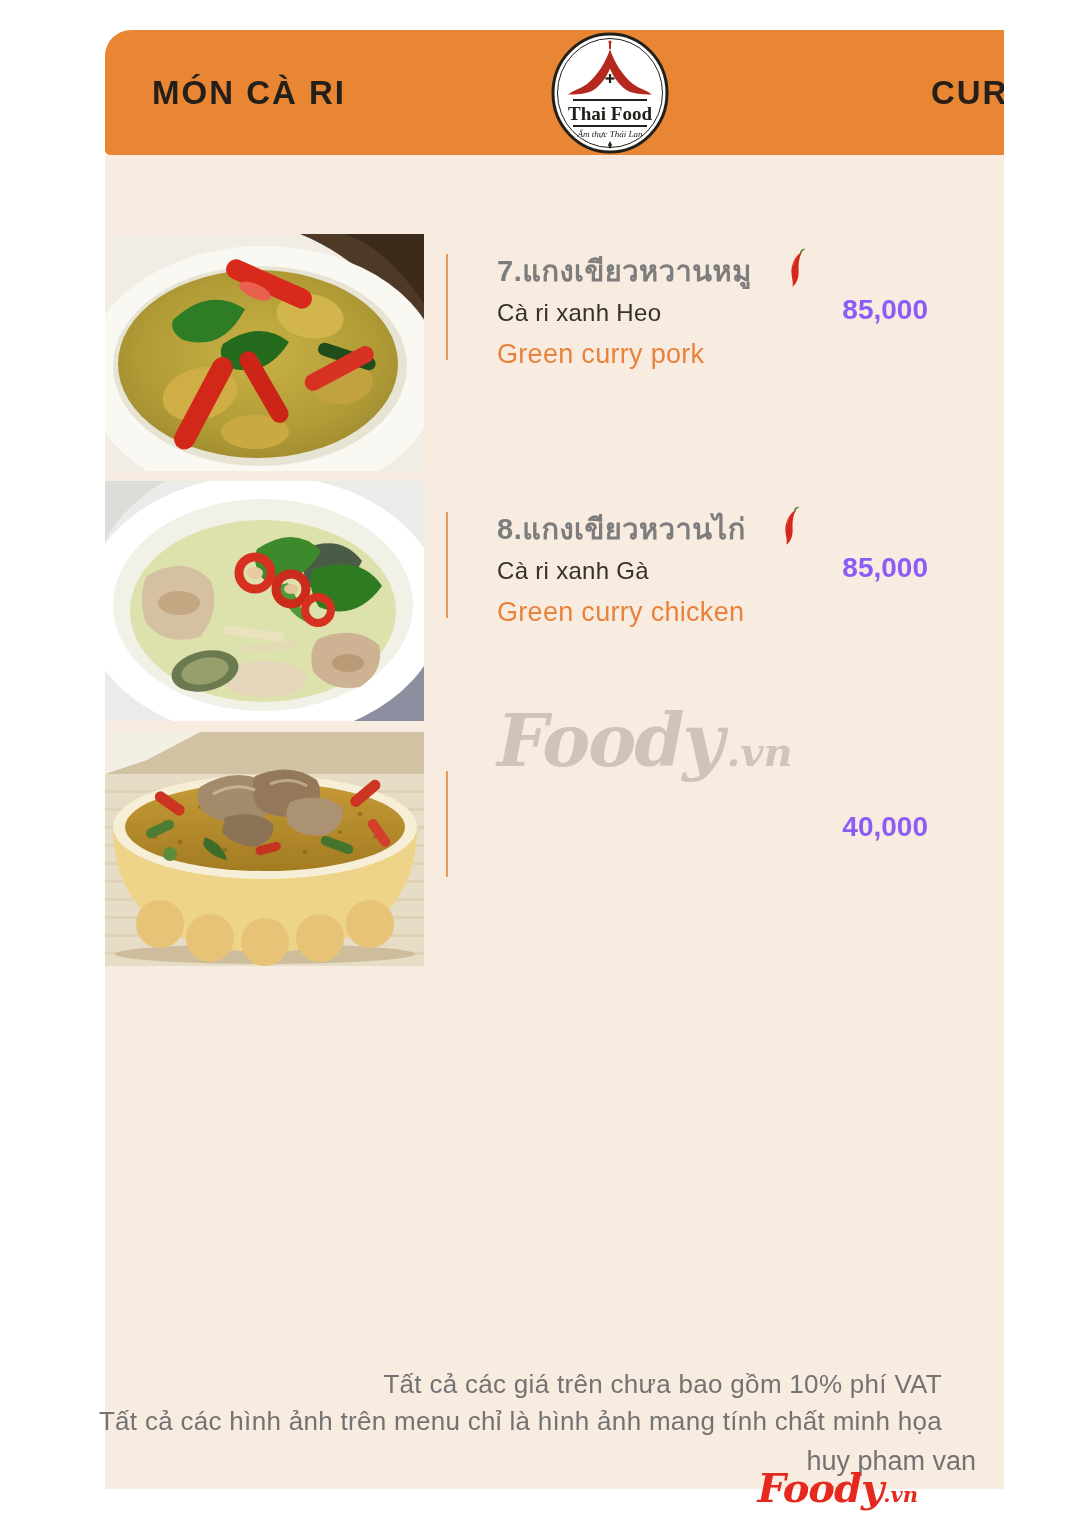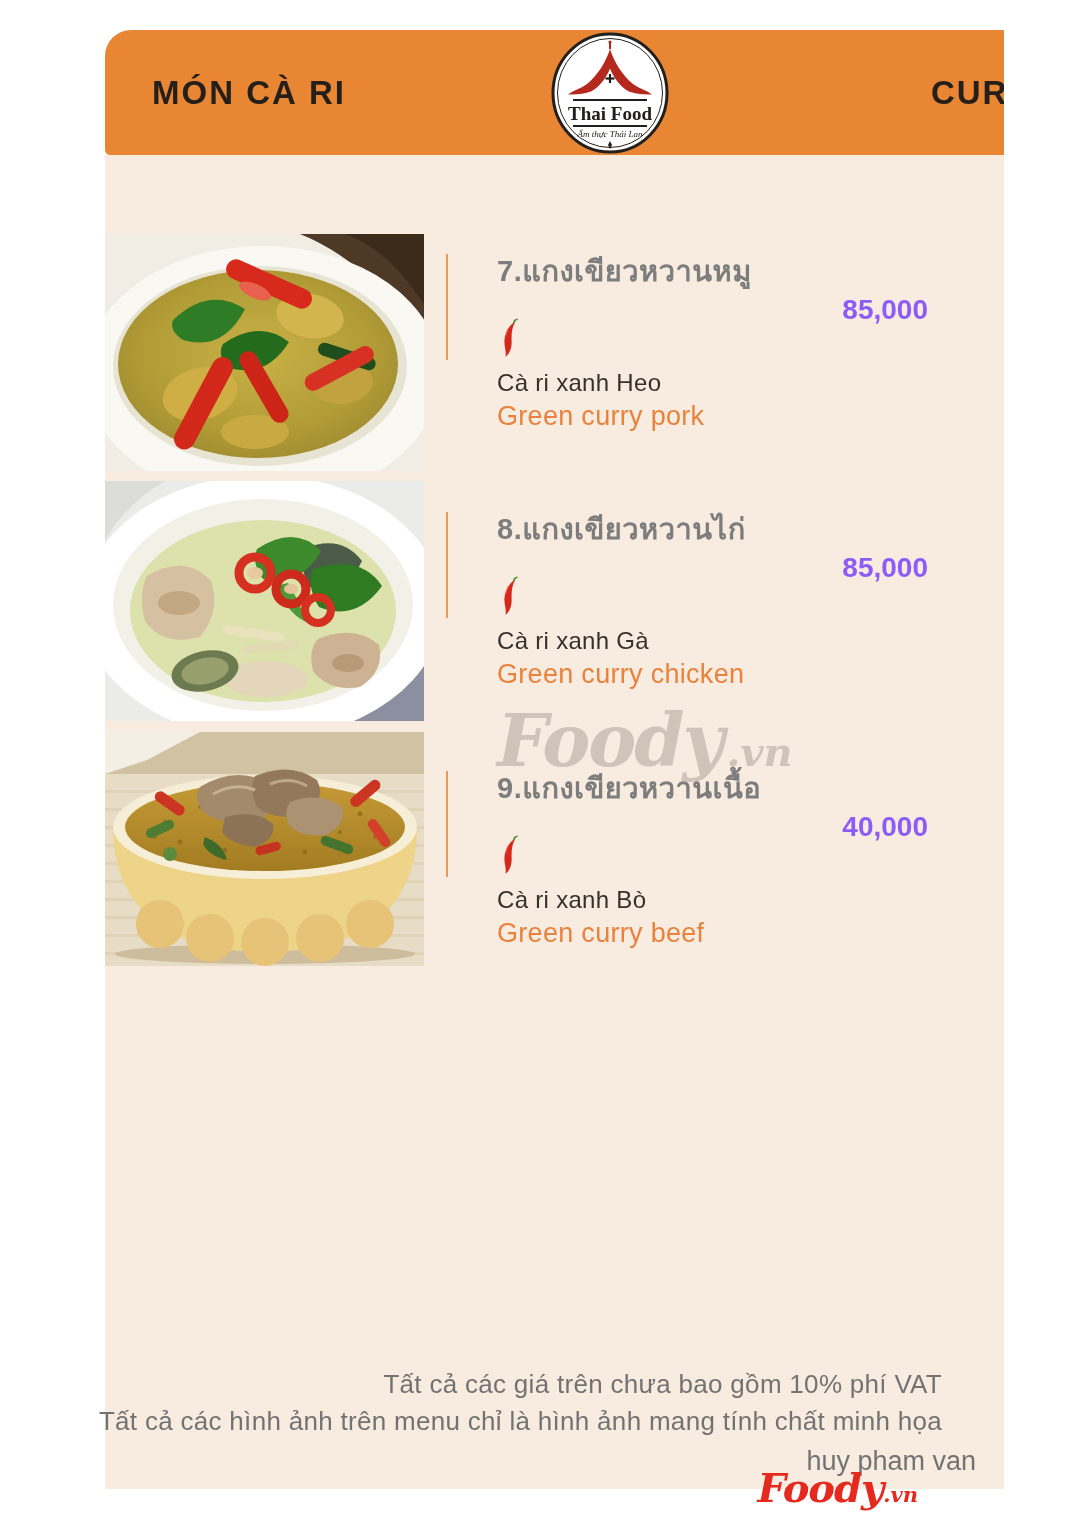--- a/index.html
+++ b/index.html
@@ -27,25 +27,25 @@
   .item-photo { position:absolute; left:0; top:0; width:319px; overflow:hidden; }
   .item-photo svg { display:block; }
   .item-divider { position:absolute; left:341px; width:2px; height:106px; background:#e59a5e; }
   .item-1 .item-divider { top:20px; }
   .item-2 .item-divider { top:31px; }
   .item-3 .item-divider { top:39px; }
   .item-info { position:absolute; left:392px; display:flex; flex-direction:column; }
   .item-1 .item-info { top:18px; }
   .item-2 .item-info { top:29px; }
   .item-3 .item-info { top:37px; }
-  .thai-row { display:flex; align-items:flex-start; gap:32px;flex-direction:column; }
+  .thai-row { display:flex; align-items:flex-start; gap:32px; }
   .thai-name { font-size:29px; line-height:38px; font-weight:700; color:#7d7d7d; letter-spacing:0.5px; }
   .chili { margin-top:-6px; }
   .viet-name { font-size:24px; line-height:34px; font-weight:500; color:#35322e; margin-top:6px; letter-spacing:0.3px; }
-  .eng-name  { font-size:27px; line-height:33px; font-weight:500; color:#e8823c; letter-spacing:0.3px; }
+  .eng-name  { font-size:27px; line-height:33px; font-weight:500; color:#e8823c; margin-top:8px; letter-spacing:0.3px; }
   .item-price { position:absolute; left:660px; width:163px; text-align:right;
                 font-size:28px; font-weight:600; color:#8b5cf6; }
   .item-1 .item-price { top:60px; }
   .item-2 .item-price { top:71px; }
   .item-3 .item-price { top:79px; }
 
   
   .watermark { position:absolute; left:425px; top:698px; z-index:3; pointer-events:none;
                font-family:"DejaVu Serif", serif; font-style:italic; font-weight:700;
                color:rgba(140,132,124,0.38); white-space:nowrap; }
@@ -254,32 +254,20 @@
         <rect x="242" y="56" width="36" height="11" rx="5.5" fill="#cc3522" transform="rotate(-40 260 61)"></rect>
         <rect x="258" y="96" width="32" height="10" rx="5" fill="#d2402c" transform="rotate(55 274 101)"></rect>
         <rect x="150" y="112" width="26" height="9" rx="4.5" fill="#c53220" transform="rotate(-15 163 116)"></rect>
         <rect x="40" y="92" width="30" height="10" rx="5" fill="#4e7c33" transform="rotate(-25 55 97)"></rect>
         <rect x="215" y="108" width="34" height="10" rx="5" fill="#46742e" transform="rotate(20 232 113)"></rect>
         <circle cx="65" cy="122" r="7" fill="#5d8a3b"></circle>
         <path d="M100,105 Q118,112 122,128 Q104,124 98,112 Z" fill="#3f6b2a"></path>
       </svg>
     </div>
     <div class="item-divider"></div>
-    <div class="item-info">
-      <div class="thai-row">
-        <span class="thai-name">9.แกงเขียวหวานเนื้อ</span>
-        <svg class="chili" width="26" height="44" viewBox="0 0 26 44">
-          <path d="M16,7 C16,4 18.5,2.2 21.5,3 C19.3,4.2 17.9,5.2 17.6,7.6 Z" fill="#5c8a33"></path>
-          <path d="M16,7 C10.5,11.5 7.2,19 7.4,26 C7.5,31.5 9.6,35.5 8.4,40.8 C12.8,38 15,31.5 14.6,24.8 C14.3,17.5 15.2,11 17.6,7.2 Z" fill="#d5281b"></path>
-          <path d="M11,12 C9.4,15 8.6,18.5 8.8,22 C9.6,18.5 10.4,15 12,12.3 Z" fill="#ef6a55"></path>
-        </svg>
-      </div>
-      <div class="viet-name">Cà ri xanh Bò</div>
-      <div class="eng-name">Green curry beef</div>
-    </div>
     <div class="item-price">40,000</div>
   </div>
 
   <div class="footer-notes">
     <div>Tất cả các giá trên chưa bao gồm 10% phí VAT</div>
     <div>Tất cả các hình ảnh trên menu chỉ là hình ảnh mang tính chất minh họa</div>
   </div>
 
   <div class="credit-author">huy pham van</div>
   <div class="credit-foody">

